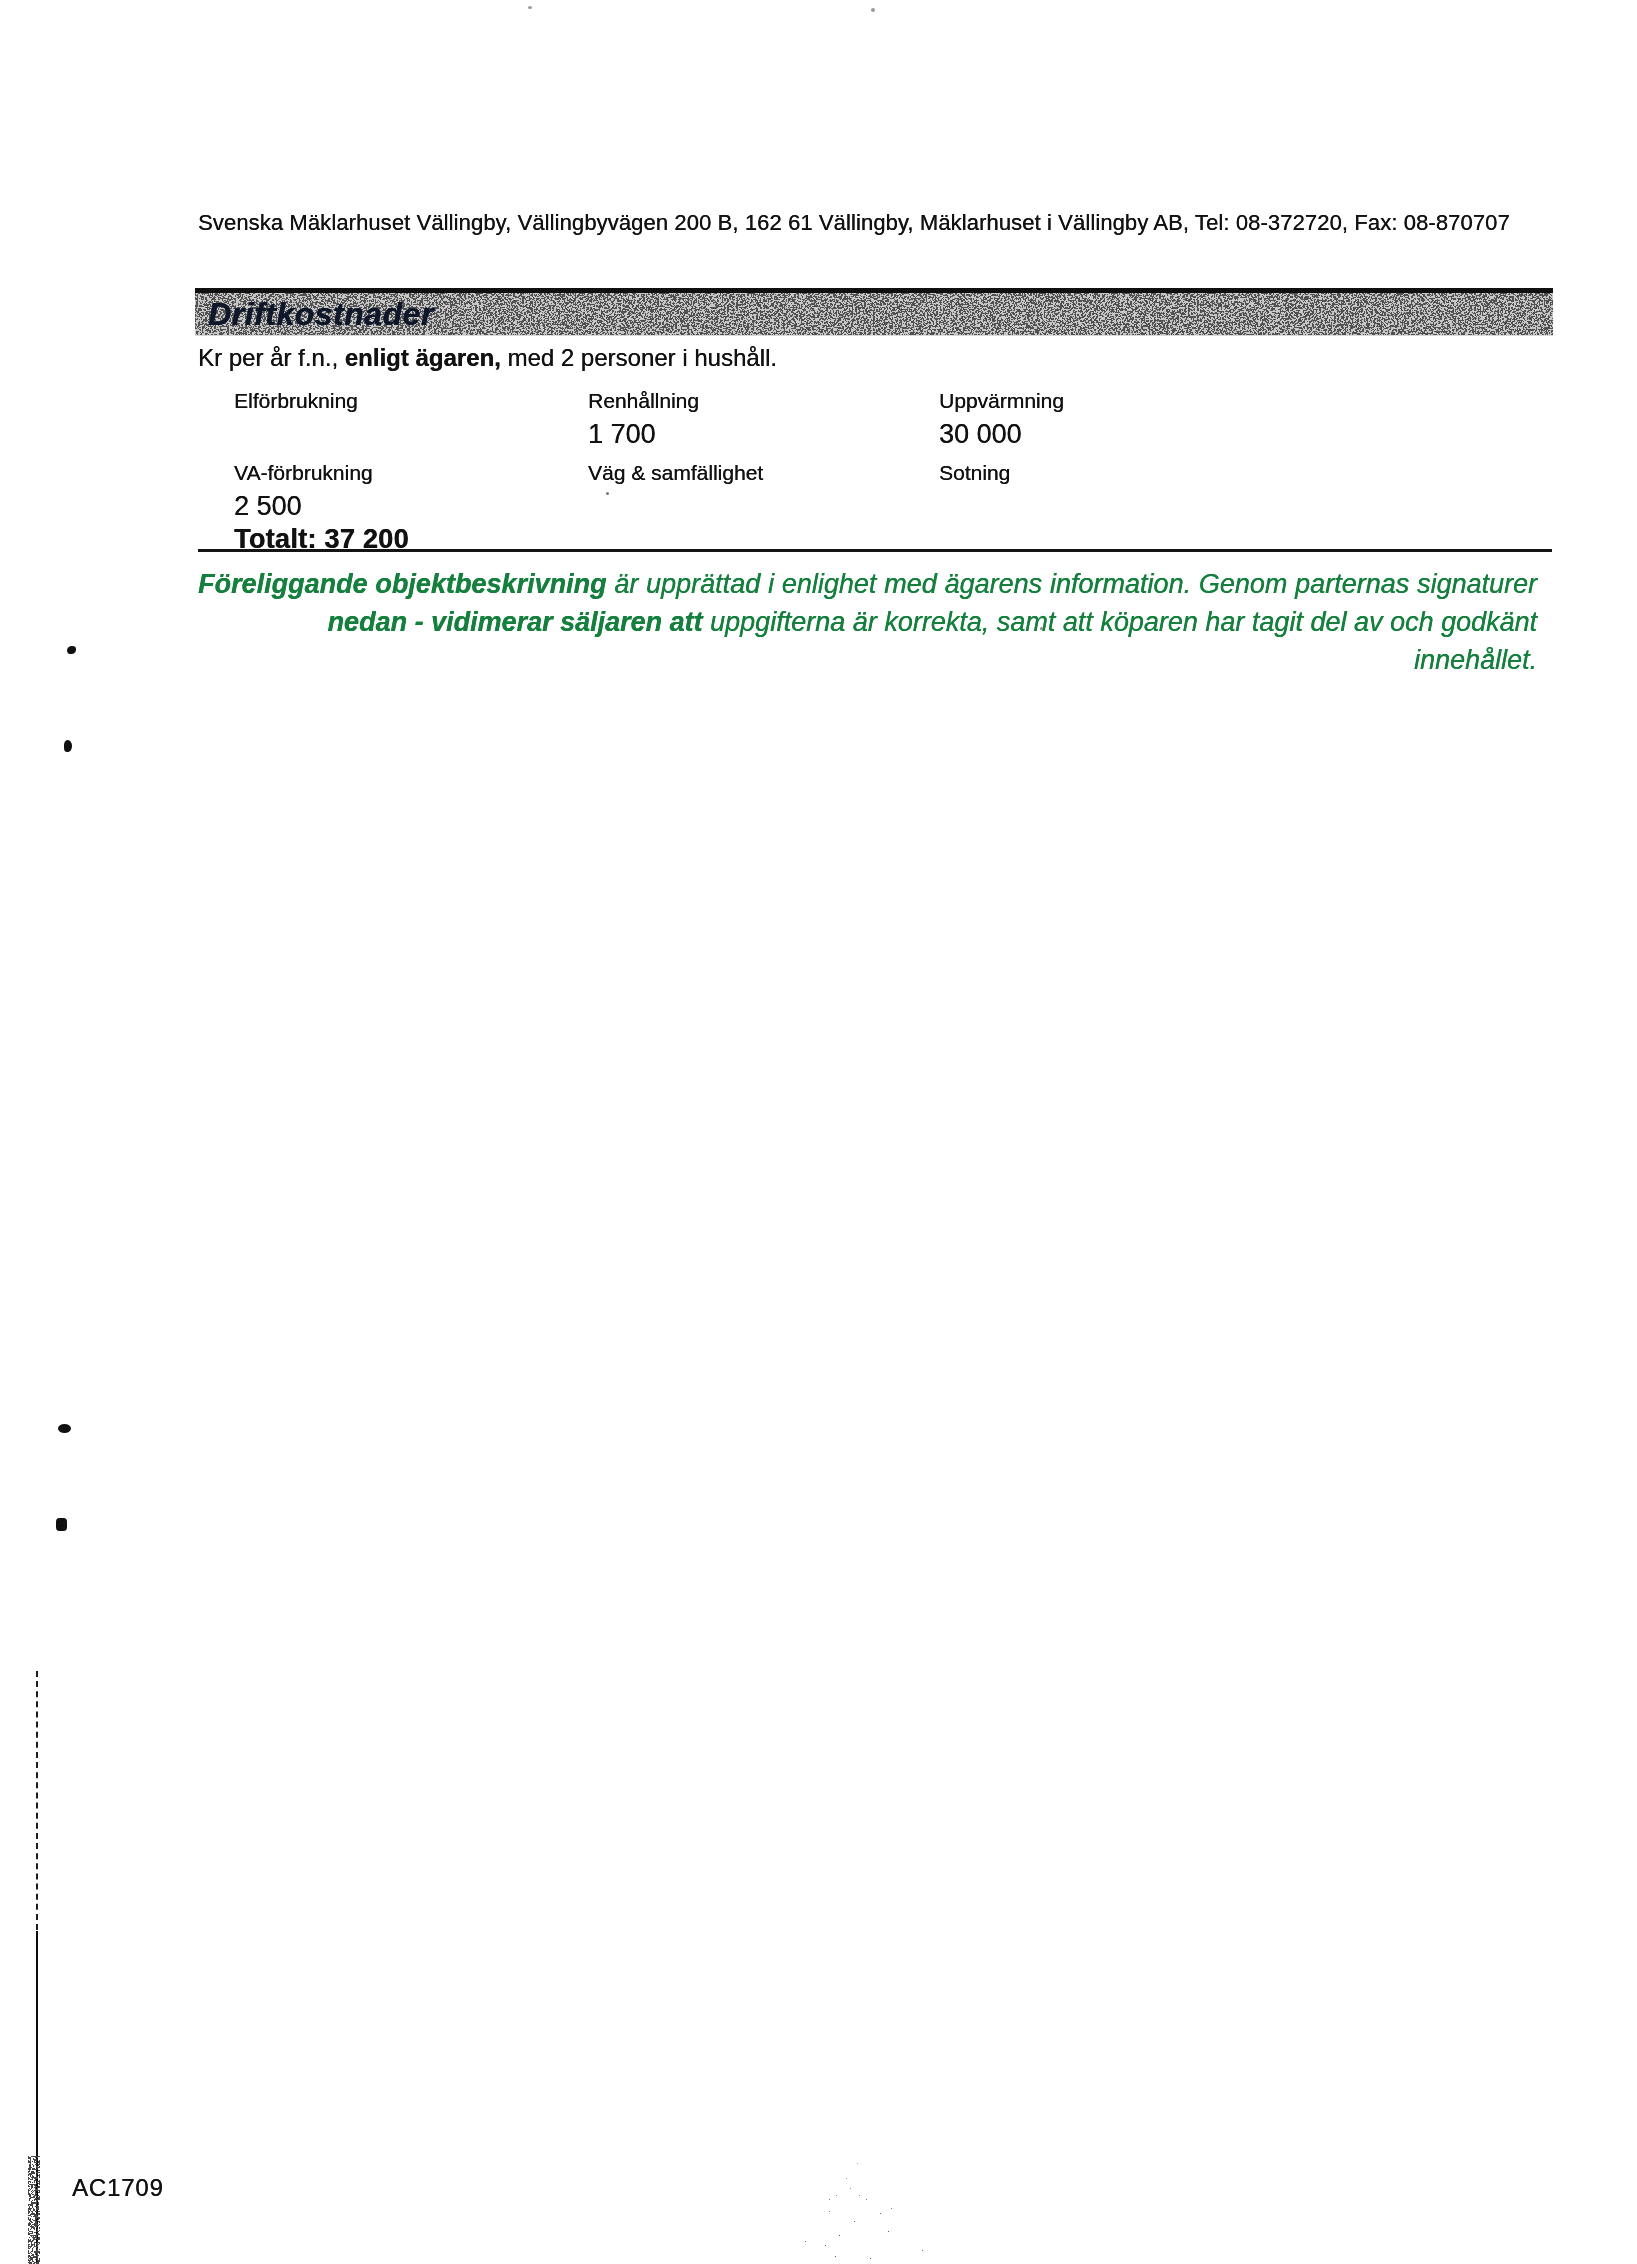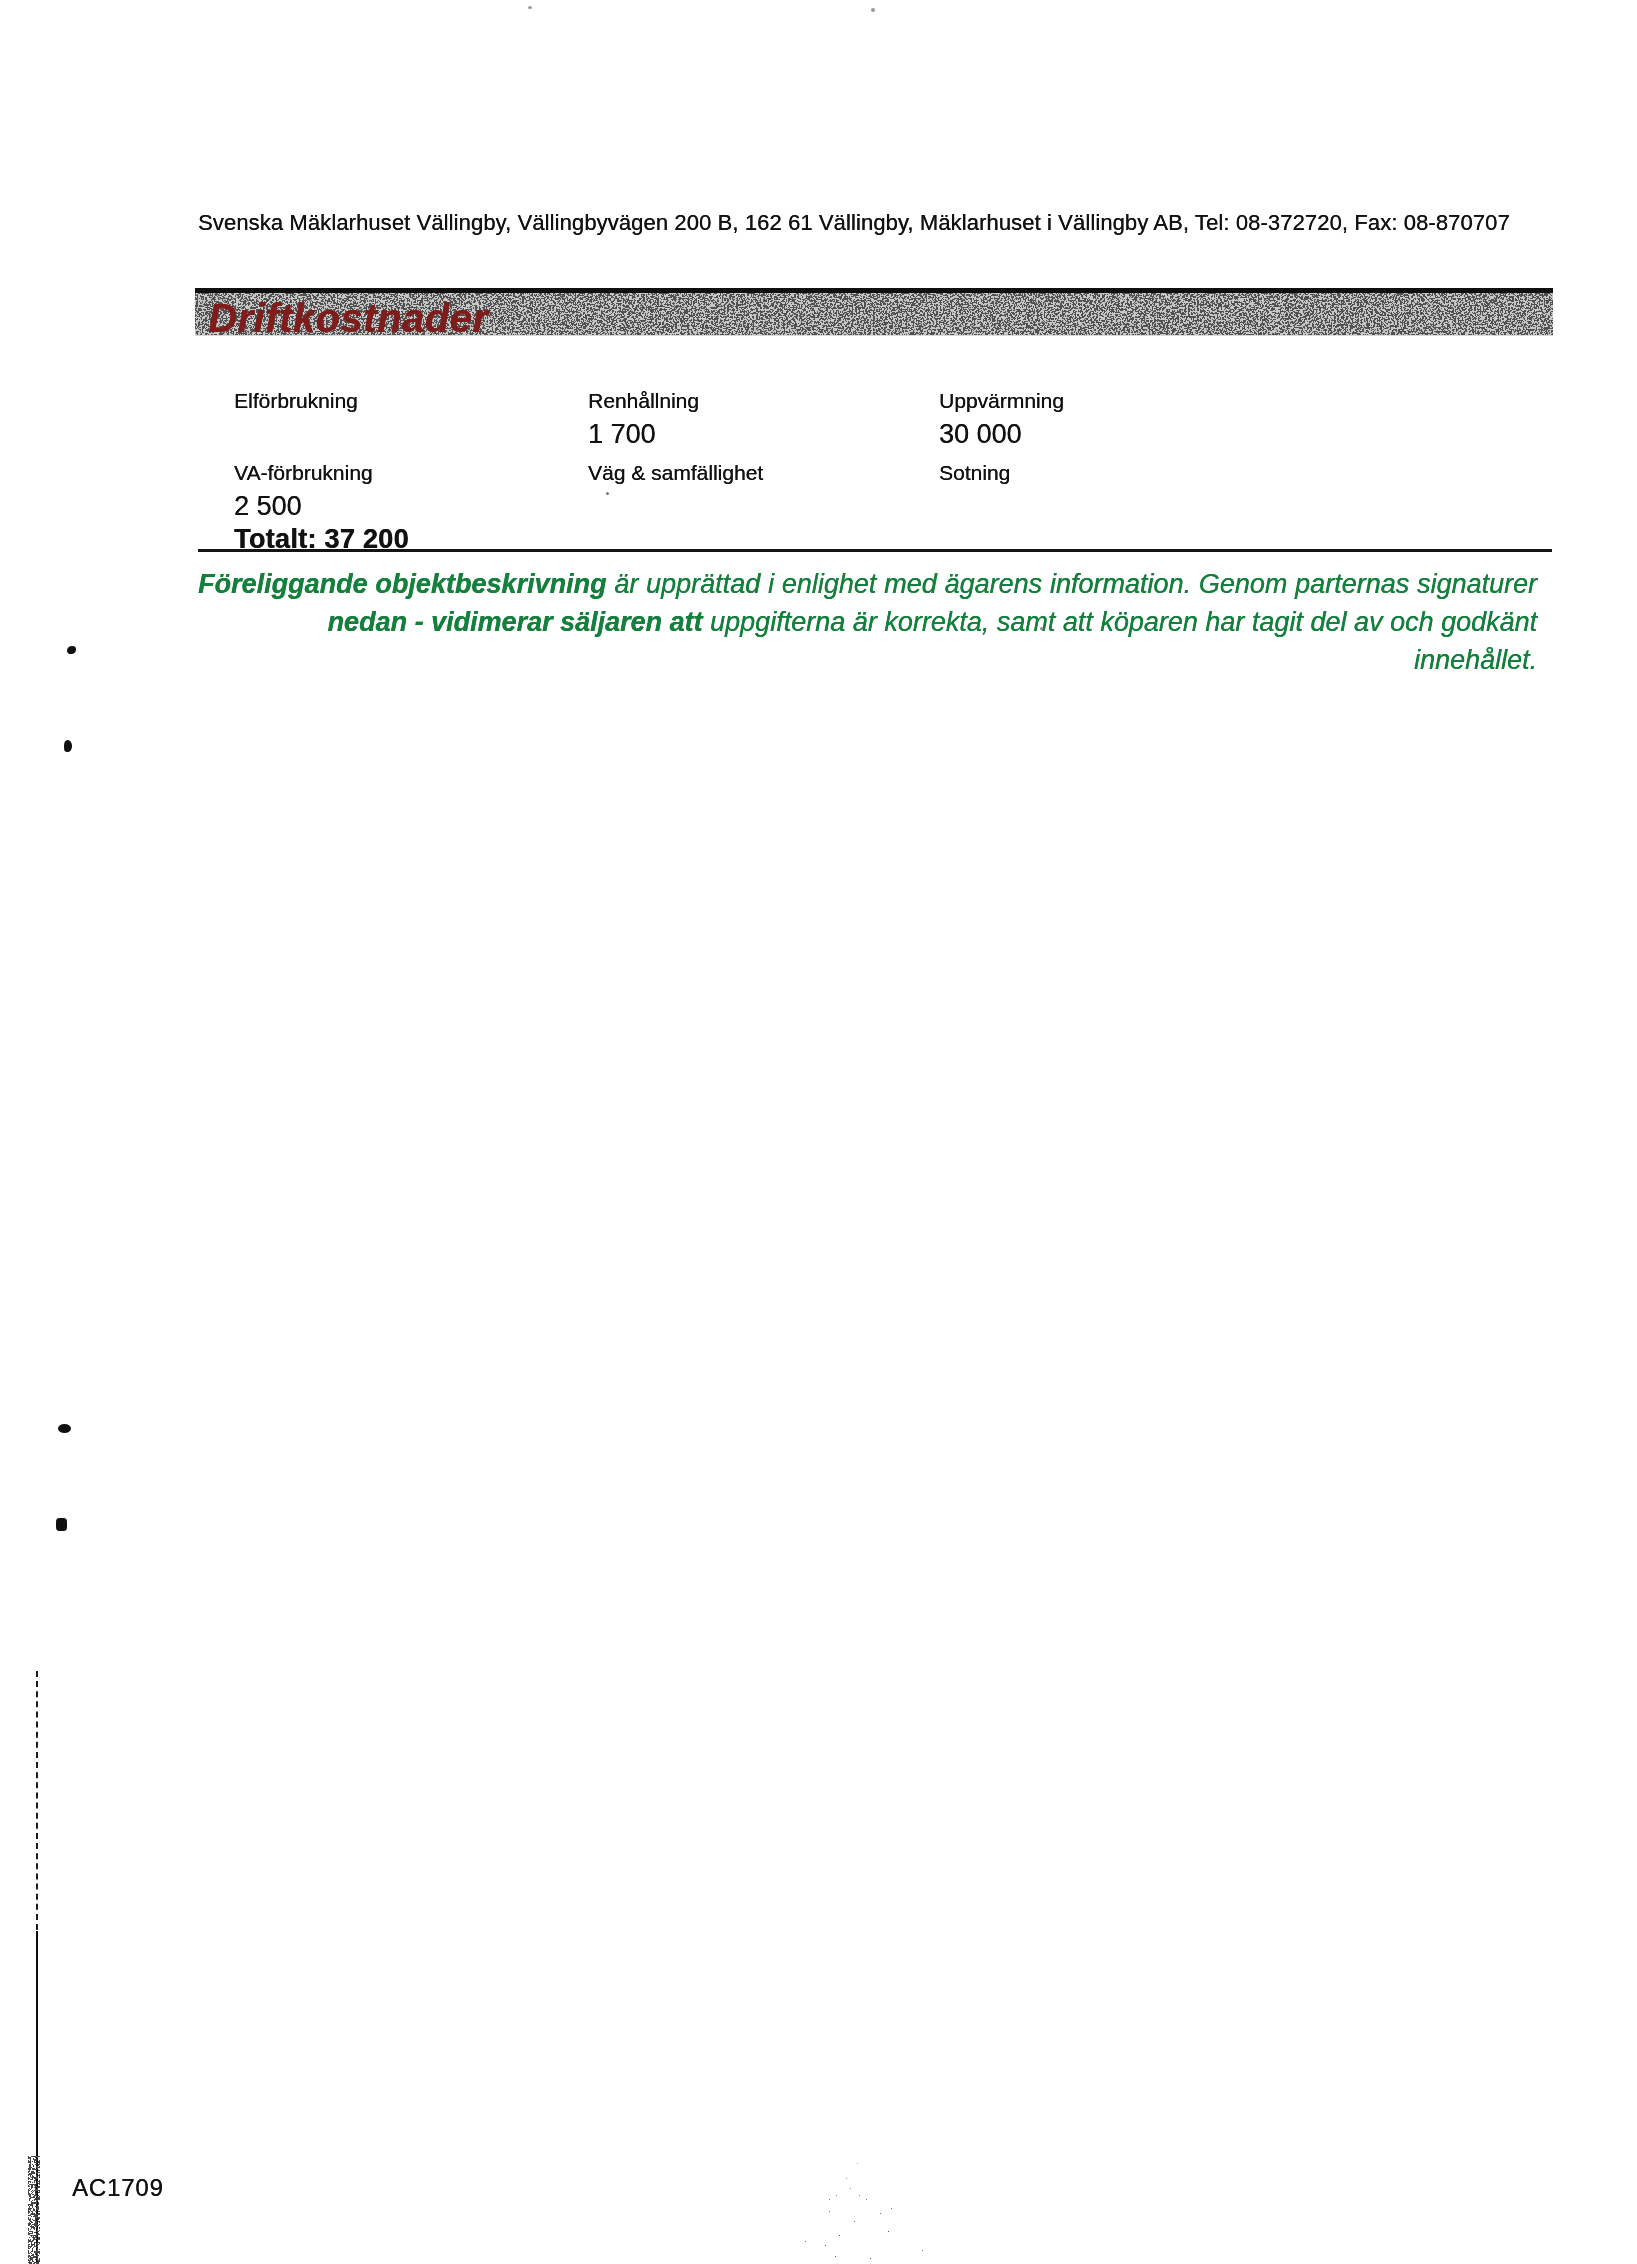--- a/index.html
+++ b/index.html
@@ -36,25 +36,25 @@
     border-bottom:1px solid #d9d9d9;
   }
   .section-bar .noise{
     position:absolute; left:0; top:0;
     width:100%; height:100%;
     opacity:0.9;
   }
   .section-title{
     position:absolute;
     left:13px; top:3px;
-    font-size:40px;
+    font-size:32px;
     font-weight:700;
     font-style:italic;
     letter-spacing:0.5px;
-    color:#7f1d1d;
+    color:#0f172a;
     z-index:2;
     text-shadow:0.4px 0 0 currentColor;
   }
 
   
   .intro-line{
     position:absolute;
     left:198px; top:344px;
     font-size:24px;
     white-space:nowrap;
@@ -190,20 +190,23 @@
     <span>Svenska Mäklarhuset </span><span class="hb">Vällingby, Vällingbyvägen</span><span> 200 B, 162 61  Vällingby, Mäklarhuset i Vällingby AB, Tel: 08-372720, Fax: 08-870707</span>
   </div>
 
   <div class="section-bar">
     <svg class="noise" preserveAspectRatio="none" viewBox="0 0 1372 42" width="1358" height="42">
       <rect width="100%" height="100%" filter="url(#sp-dense)"></rect>
     </svg>
     <div class="section-title">Driftkostnader</div>
   </div>
 
+  <div class="intro-line">
+    <span>Kr per år f.n., </span><span class="ib">enligt ägaren,</span><span> med 2 personer i hushåll.</span>
+  </div>
 
   <div class="cost-grid">
     <div class="cost-col">
       <div class="cost-label">Elförbrukning</div>
       <div class="cost-value"></div>
       <div class="cost-label">VA-förbrukning</div>
       <div class="cost-value v2">2 500</div>
       <div class="cost-total">Totalt: 37 200</div>
     </div>
     <div class="cost-col">

